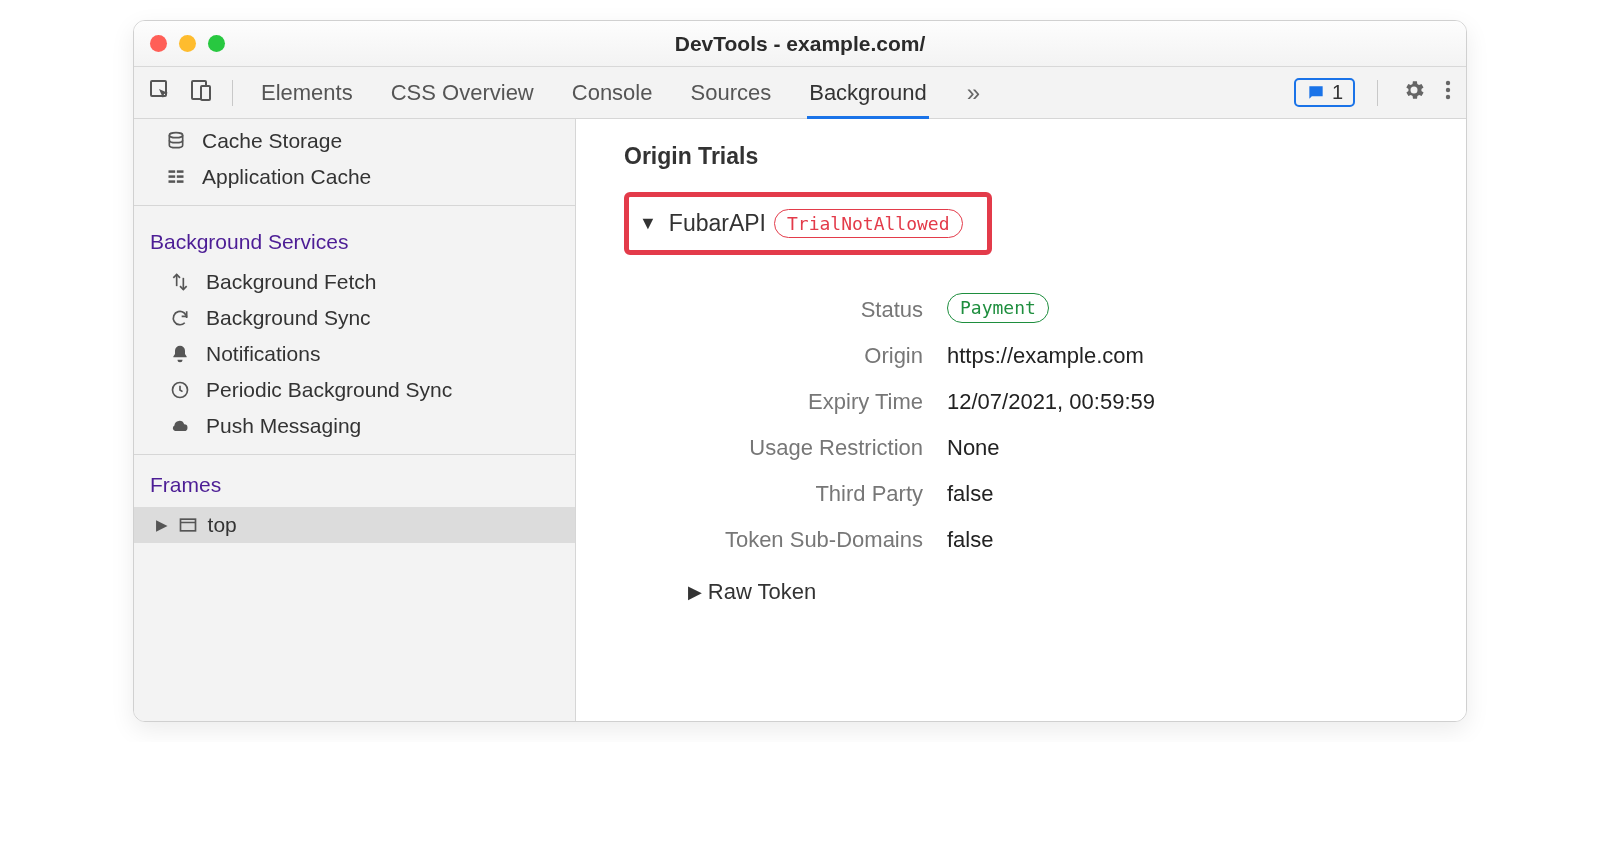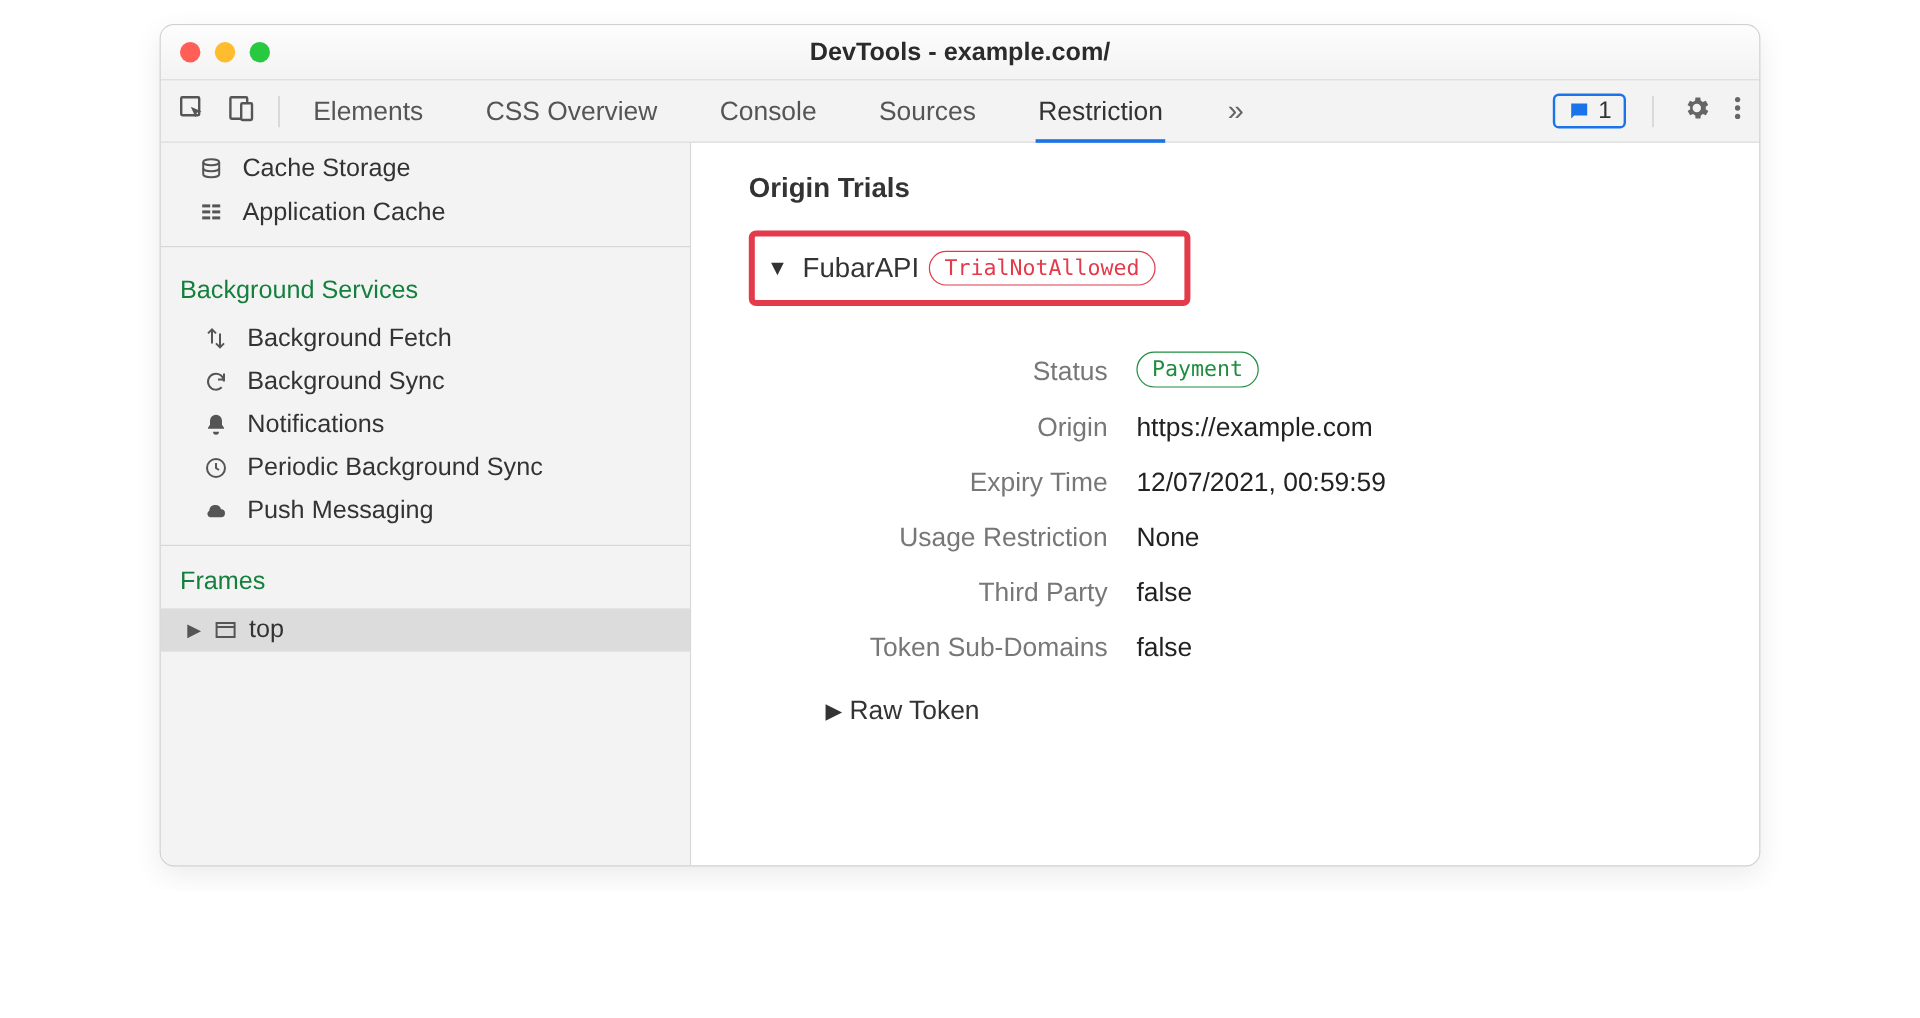--- a/index.html
+++ b/index.html
@@ -47,21 +47,21 @@
     background: #f3f3f3;
     border-bottom: 1px solid #d6d6d6;
     display: flex;
     align-items: center;
     padding: 0 14px;
     font-size: 22px;
     color: #555;
   }
   .tool-left { display: flex; align-items: center; gap: 16px; }
   .tool-divider { width: 1px; height: 26px; background: #c8c8c8; margin: 0 6px 0 4px; }
-  .tabs { display: flex; align-items: center; gap: 52px; margin-left: 22px; }
+  .tabs { display: flex; align-items: center; gap: 38px; margin-left: 22px; }
   .tab { color: #555; cursor: pointer; padding: 12px 0; position: relative; }
   .tab.active { color: #333; }
   .tab.active::after {
     content: "";
     position: absolute;
     left: -2px; right: -2px; bottom: -1px;
     height: 3px;
     background: #1a73e8;
   }
   .chevrons { font-size: 24px; color: #666; margin-left: 2px; }
@@ -87,21 +87,21 @@
   }
   .side-group { padding: 4px 0 10px 0; border-bottom: 1px solid #d6d6d6; }
   .side-item {
     display: flex; align-items: center; gap: 14px;
     padding: 6px 10px 6px 30px;
     cursor: pointer;
   }
   .side-heading {
     padding: 20px 16px 10px 16px;
     font-size: 21px;
-    color: #15803d;
+    color: #4c1d95;
     font-weight: 400;
   }
   .side-sub .side-item { padding-left: 34px; }
   .frames-group { border-bottom: none; }
   .frame-row {
     display: flex; align-items: center; gap: 8px;
     padding: 6px 10px 6px 22px;
     background: #dcdcdc;
   }
   .frame-row .tri { font-size: 15px; color: #555; }
@@ -175,21 +175,21 @@
           <rect x="13" y="8" width="9" height="14" rx="1" fill="#f3f3f3"></rect>
         </svg>
       </span>
       <div class="tool-divider"></div>
     </div>
     <div class="tabs">
       <div class="tab">Elements</div>
       <div class="tab">CSS Overview</div>
       <div class="tab">Console</div>
       <div class="tab">Sources</div>
-      <div class="tab active">Restriction</div>
+      <div class="tab active">Background</div>
       <div class="chevrons">»</div>
     </div>
     <div class="tool-right">
       <div class="issues-badge">
         <svg width="20" height="20" viewBox="0 0 24 24">
             <path d="M4 4h16v12H7l-3 3z"></path>
           </svg>
         <span>1</span>
       </div>
       <div class="tool-divider"></div>

